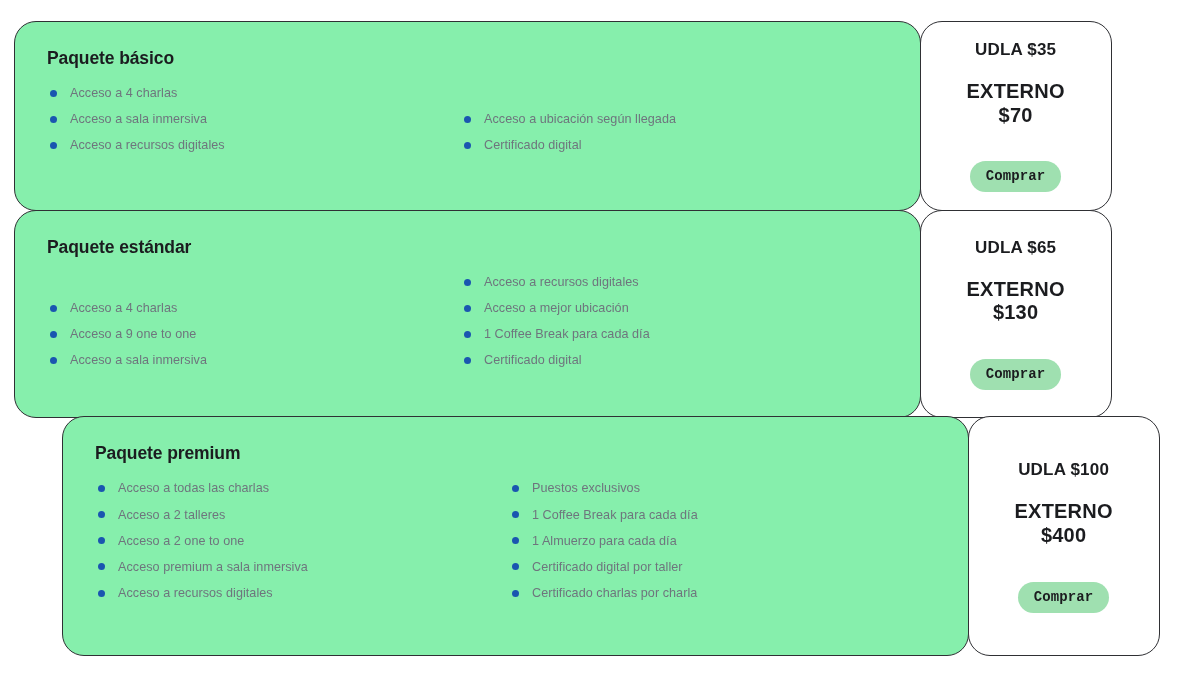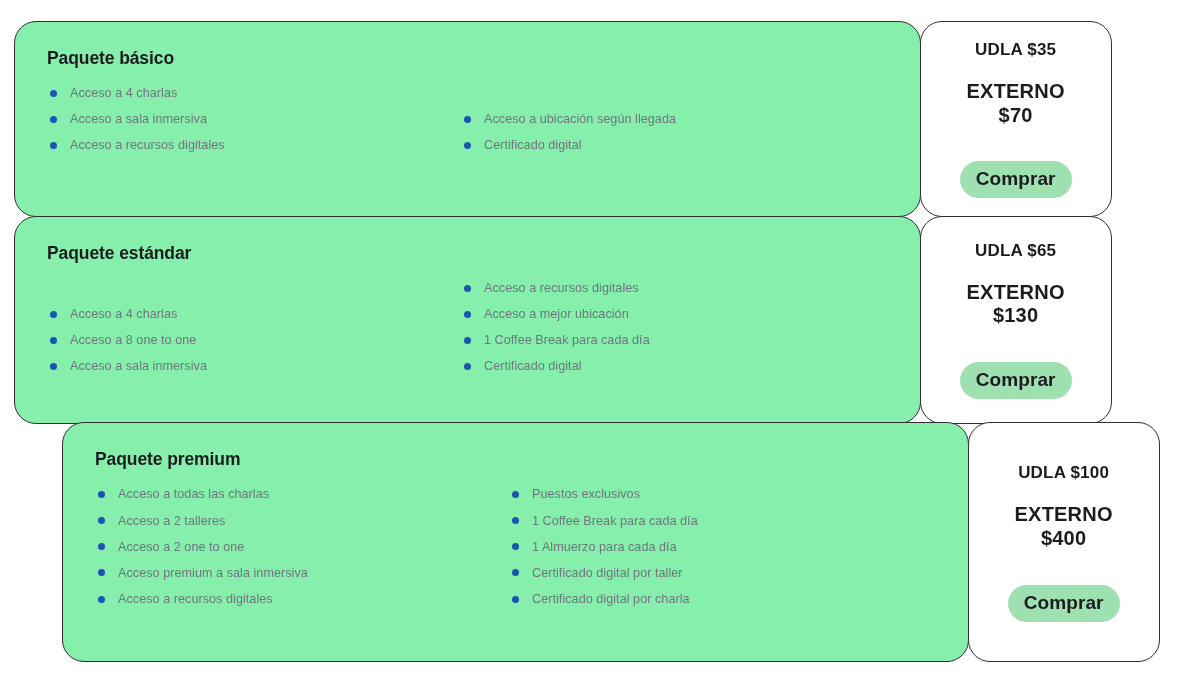--- a/index.html
+++ b/index.html
@@ -115,22 +115,22 @@
     line-height: 1.18;
   }
   .price-externo .amount { display: block; }
 
   .buy-button {
     margin-top: 34px;
     background: #9fe0b0;
     color: #1b1c1f;
     border: none;
     border-radius: 999px;
-    font-family: Liberation Sans, sans-serif;
-    font-size: 19px;
+    font-family: Liberation Mono, monospace;
+    font-size: 14px;
     font-weight: 700;
     padding: 7px 16px 8px 16px;
     cursor: pointer;
     letter-spacing: 0.1px;
   }
 
   
   .row-2, .row-3 { margin-top: -1.4px; }
 </style>
 </head>
@@ -183,21 +183,21 @@
     <div class="features-card">
       <div class="package-title">Paquete estándar</div>
       <div class="features-grid">
         <div class="features-col col-left">
           <div class="feature-item">
             <span class="feature-dot"></span>
             <span class="feature-text">Acceso a 4 charlas</span>
           </div>
           <div class="feature-item">
             <span class="feature-dot"></span>
-            <span class="feature-text">Acceso a 8 one to one</span>
+            <span class="feature-text">Acceso a 9 one to one</span>
           </div>
           <div class="feature-item">
             <span class="feature-dot"></span>
             <span class="feature-text">Acceso a sala inmersiva</span>
           </div>
         </div>
         <div class="features-col col-right">
           <div class="feature-item">
             <span class="feature-dot"></span>
             <span class="feature-text">Acceso a recursos digitales</span>
@@ -266,21 +266,21 @@
           <div class="feature-item">
             <span class="feature-dot"></span>
             <span class="feature-text">1 Almuerzo para cada día</span>
           </div>
           <div class="feature-item">
             <span class="feature-dot"></span>
             <span class="feature-text">Certificado digital por taller</span>
           </div>
           <div class="feature-item">
             <span class="feature-dot"></span>
-            <span class="feature-text">Certificado digital por charla</span>
+            <span class="feature-text">Certificado charlas por charla</span>
           </div>
         </div>
       </div>
     </div>
 
     <div class="price-card">
       <div class="price-udla">UDLA $100</div>
       <div class="price-externo">
         <span>EXTERNO</span>
         <span class="amount">$400</span>

